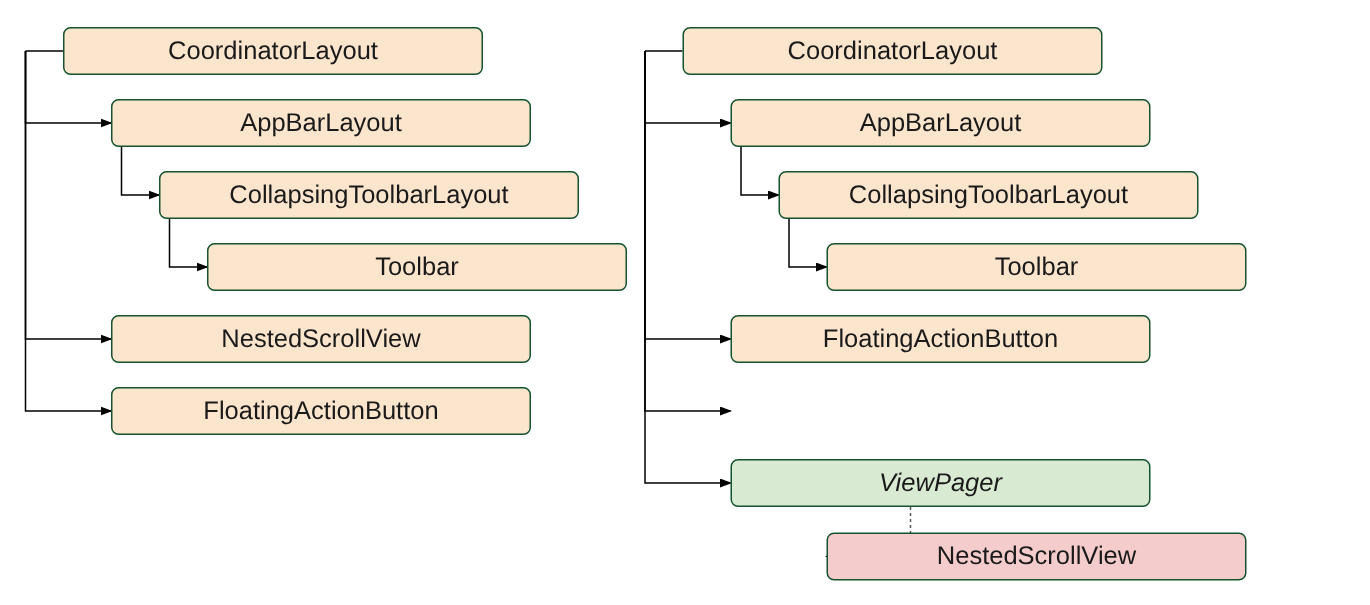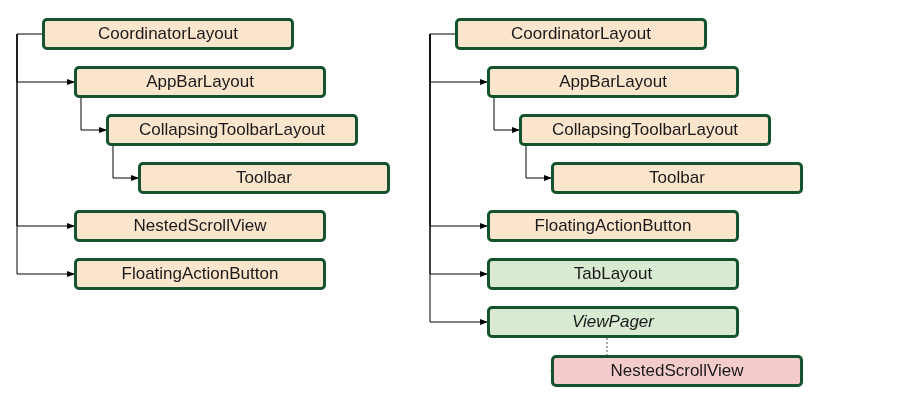--- a/index.html
+++ b/index.html
@@ -1,20 +1,20 @@
 <!DOCTYPE html>
 <html><head>
 <meta charset="utf-8">
 <style>
   html, body { margin: 0; padding: 0; background: #ffffff; }
   body { width: 913px; height: 403px; position: relative; overflow: hidden;
          font-family: "Liberation Sans", sans-serif; }
   #stage { position: absolute; left: 0; top: 0; width: 913px; height: 403px; }
-  .node { position: absolute; width: 252px; height: 32px; box-sizing: border-box;
-          border: 3px solid #14532d; border-radius: 5px; display: flex;
+  .node { position: absolute; width: 280px; height: 32px; box-sizing: border-box;
+          border: 1px solid #14532d; border-radius: 5px; display: flex;
           align-items: center; justify-content: center; font-size: 17px; color: #1a1a1a; }
   .orange { background: #fce5cd; }
   .green  { background: #d9ead3; }
   .red    { background: #f4cccc; }
   svg.lines { position: absolute; left: 0; top: 0; }
 </style>
 </head>
 <body>
 
 <div id="stage">
@@ -65,22 +65,19 @@
     </div>
     <div class="node orange" style="left: 519px; top: 114px;">
       <span>CollapsingToolbarLayout</span>
     </div>
     <div class="node orange" style="left: 551px; top: 162px;">
       <span>Toolbar</span>
     </div>
     <div class="node orange" style="left: 487px; top: 210px;">
       <span>FloatingActionButton</span>
     </div>
-    <div class="node green" style="left: 487px; top: 258px;">
-      <span>TabLayout</span>
-    </div>
     <div class="node green" style="left: 487px; top: 306px; font-style: italic;">
       <span>ViewPager</span>
     </div>
     <div class="node red" style="left: 551px; top: 355px;">
       <span>NestedScrollView</span>
     </div>
   </div>
 
 </body></html>

